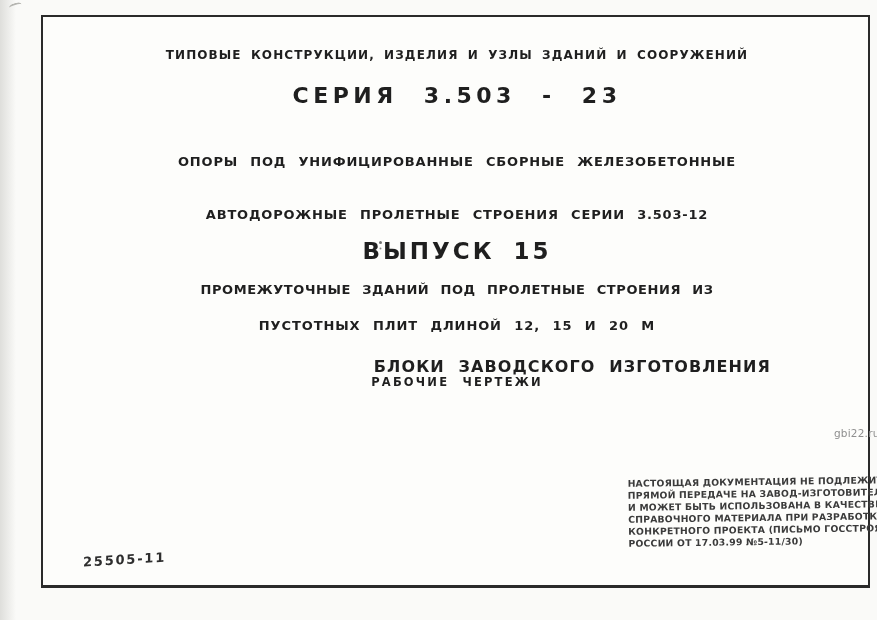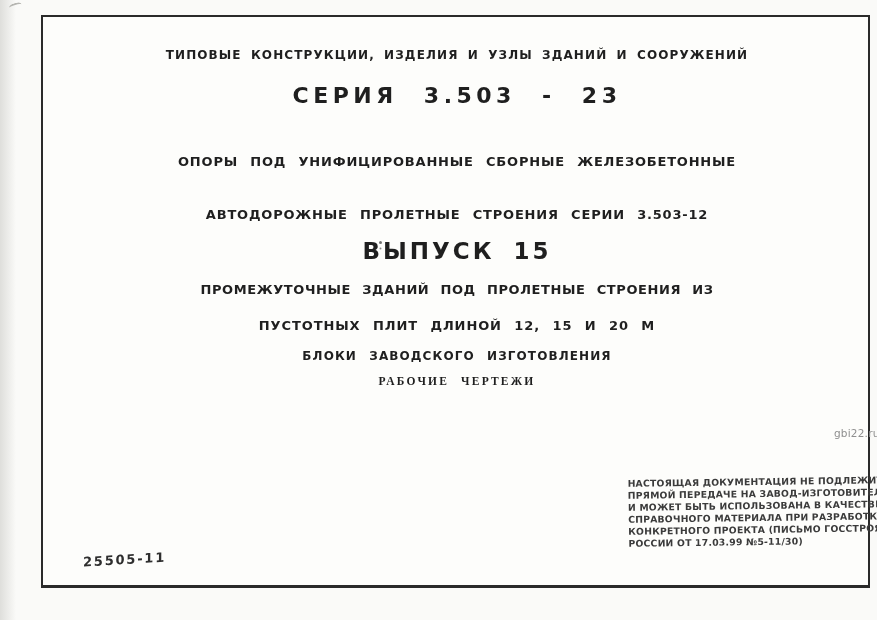--- a/index.html
+++ b/index.html
@@ -50,22 +50,22 @@
     position:absolute; left:0; width:100%; text-align:center;
     white-space:nowrap; font-weight:700; color:#1f1f1f;
   }
   .header-line { top:31px;  font-size:12px;   letter-spacing:1.1px; word-spacing:4px; }
   .series-line { top:66px;  font-size:22px;   letter-spacing:4.5px; word-spacing:14px; }
   .sub1        { top:137px; font-size:13px;   letter-spacing:0.8px; word-spacing:7px; }
   .sub2        { top:190px; font-size:13px;   letter-spacing:0.8px; word-spacing:7px; }
   .issue-line  { top:221px; font-size:23px;   letter-spacing:3px;   word-spacing:8px; }
   .desc1       { top:265px; font-size:13px;   letter-spacing:0.6px; word-spacing:6px; }
   .desc2       { top:301px; font-size:13px;   letter-spacing:0.9px; word-spacing:7px; }
-  .desc3       { top:332px; font-size:12px;   letter-spacing:1.1px; word-spacing:7px; }
-  .desc4       { top:358px; font-size:11.5px; letter-spacing:2.2px; word-spacing:7px;font-family:Liberation Serif, serif; }
+  .desc3       { top:340px; font-size:16px;   letter-spacing:1.1px; word-spacing:7px;text-align:right; }
+  .desc4       { top:358px; font-size:11.5px; letter-spacing:2.2px; word-spacing:7px; }
   .dot-artifact {
     position:absolute; left:336px; top:224px; width:3px; height:3px;
     background:#4f4f4f; border-radius:50%; opacity:.8;
     box-shadow:0 6px 0 -0.5px #6a6a6a;
   }
   .note {
     position:absolute; left:585px; top:459px;
     transform:rotate(-0.8deg);
     font-size:9.3px; line-height:12.1px; letter-spacing:0.2px;
     font-weight:700; color:#3b3b3b;

